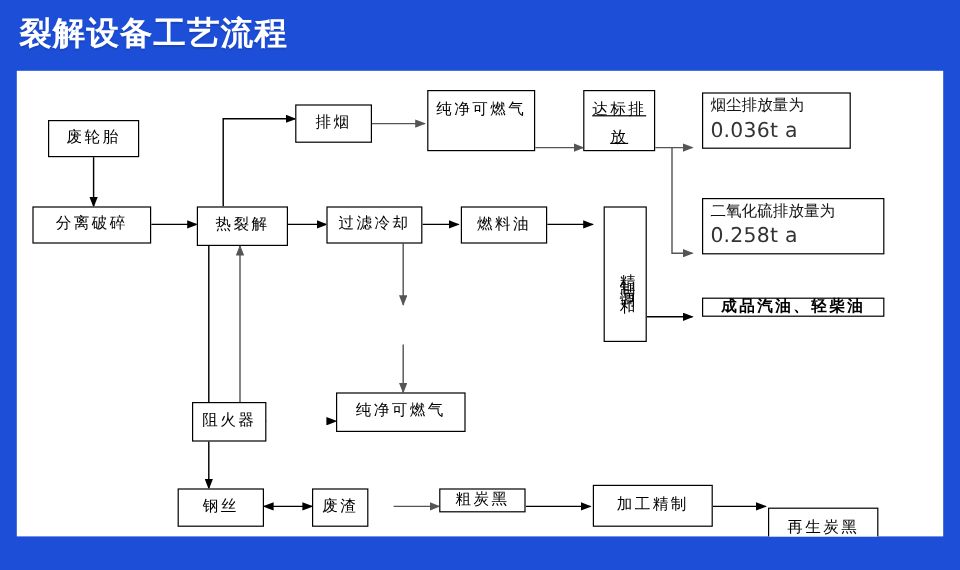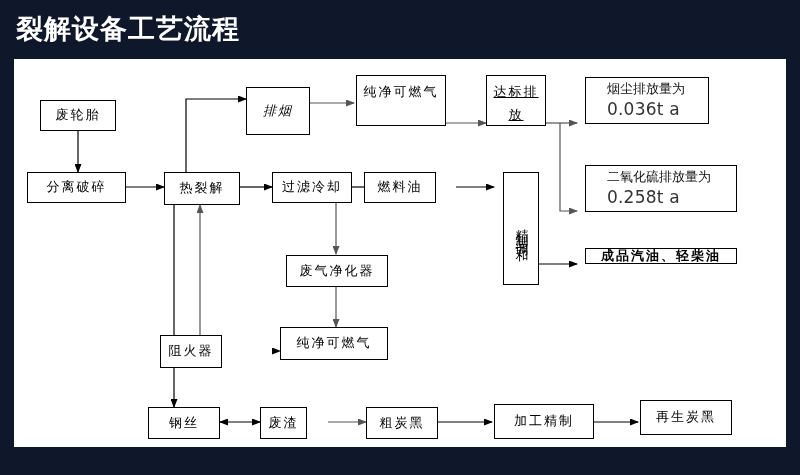--- a/index.html
+++ b/index.html
@@ -2,21 +2,21 @@
 <html><head>
 <meta charset="utf-8">
 <title>裂解设备工艺流程</title>
 <style>
   html,body{margin:0;padding:0;}
   body{
     width:800px;height:475px;overflow:hidden;
     background:#339a4d;
     font-family:"DejaVu Sans","Liberation Sans",sans-serif;
   }
-  #root{position:relative;width:800px;height:475px;background:#0f172a;}
+  #root{position:relative;width:800px;height:475px;background:#1d4ed8;}
 
   #title{
     position:absolute;left:16px;top:14px;
     color:#ffffff;font-size:27px;font-weight:bold;
     letter-spacing:1px;line-height:30px;
     white-space:nowrap;
     text-shadow:0 1px 1px rgba(0,0,0,.12);
   }
 
   #canvas{
@@ -41,21 +41,21 @@
   }
   .node.pad{padding:2px 4px;}
   .node.wrap{white-space:normal;display:block;padding:4px 6px;}
   .node.vtext{
     writing-mode:vertical-rl;
     text-orientation:upright;
     letter-spacing:5px;
     padding:4px 0 0 0;
   }
   .node.emis{
-    display:block;text-align:left;padding:4px 21px;white-space:normal;
+    display:block;text-align:left;padding:4px 6px;white-space:normal;
   }
   .emis .l1{display:block;font-size:13px;color:#111;}
   .emis .l2{display:block;font-size:17px;color:#333;margin-top:3px;letter-spacing:.2px;}
   .node.spaced{letter-spacing:2px;}
 </style>
 </head>
 <body>
 
 <div id="root">
 
@@ -117,54 +117,53 @@
         <path d="M580,363 L624,363" marker-end="url(#ah)"></path>
       </g>
     </svg>
 
     <div class="node pad spaced" style="left:26px;top:41px;width:76px;height:31px;">废轮胎</div>
 
     <div class="node pad spaced" style="left:13px;top:113px;width:99px;height:31px;">分离破碎</div>
 
     <div class="node pad spaced" style="left:150px;top:113px;width:76px;height:33px;">热裂解</div>
 
-    <div class="node pad spaced" style="left:232px;top:28px;width:64px;height:48px;font-style:italic;">排烟</div>
+    <div class="node pad spaced" style="left:232px;top:28px;width:64px;height:32px;">排烟</div>
 
     <div class="node wrap spaced" style="left:342px;top:16px;width:90px;height:51px;line-height:23px;">纯净可燃气</div>
 
     <div class="node wrap spaced" style="left:472px;top:16px;width:60px;height:51px;line-height:23px;text-align:center;text-decoration:underline;">达标排放</div>
 
     <div class="node emis" style="left:571px;top:18px;width:124px;height:47px;">
       <span class="l1">烟尘排放量为</span>
       <span class="l2">0.036t a</span>
     </div>
 
     <div class="node emis" style="left:571px;top:106px;width:152px;height:47px;">
       <span class="l1">二氧化硫排放量为</span>
       <span class="l2">0.258t a</span>
     </div>
 
     <div class="node pad spaced" style="left:258px;top:113px;width:80px;height:31px;">过滤冷却</div>
 
-    <div class="node pad spaced" style="left:350px;top:113px;width:72px;height:31px;font-family:Liberation Serif, serif;">燃料油</div>
+    <div class="node pad spaced" style="left:370px;top:113px;width:72px;height:31px;font-family:Liberation Serif, serif;">燃料油</div>
 
     <div class="node vtext" style="left:489px;top:113px;width:36px;height:113px;">精制与调和</div>
 
     <div class="node pad spaced" style="left:571px;top:189px;width:152px;height:16px;font-weight:bold;">成品汽油、轻柴油</div>
 
-    <div class="node pad spaced" style="left:272px;top:196px;width:102px;height:32px;">废气净化器</div>
 
     <div class="node pad spaced" style="left:266px;top:268px;width:108px;height:33px;">纯净可燃气</div>
 
     <div class="node pad spaced" style="left:146px;top:276px;width:62px;height:33px;">阻火器</div>
 
     <div class="node pad spaced" style="left:134px;top:348px;width:72px;height:32px;">钢丝</div>
 
     <div class="node pad spaced" style="left:246px;top:348px;width:47px;height:32px;">废渣</div>
 
-    <div class="node pad spaced" style="left:352px;top:348px;width:72px;height:32px;">粗炭黑</div>
+    <div class="node pad spaced" style="left:352px;top:348px;width:72px;height:20px;">粗炭黑</div>
 
     <div class="node pad spaced" style="left:480px;top:345px;width:100px;height:35px;">加工精制</div>
 
-    <div class="node pad spaced" style="left:626px;top:341px;width:92px;height:35px;">再生炭黑</div>
+    <div class="node pad spaced" style="left:626px;top:364px;width:92px;height:35px;">再生炭黑</div>
 
   </div>
 </div>
 
 </body></html>

